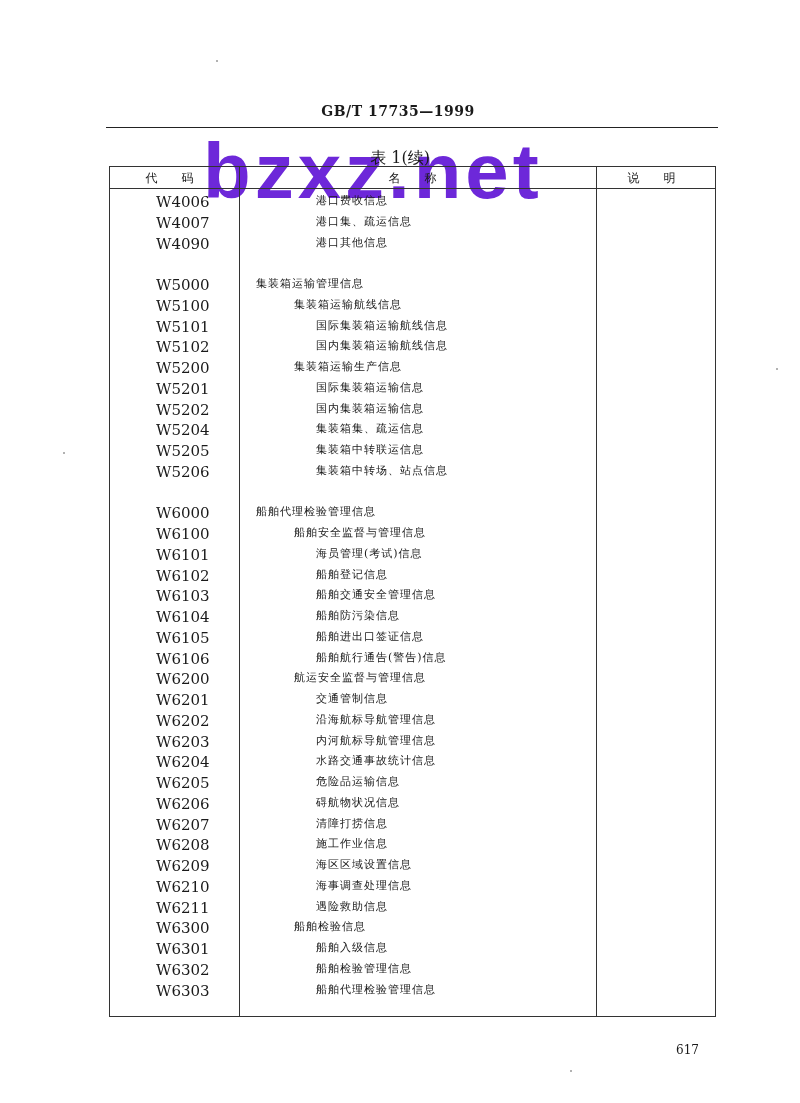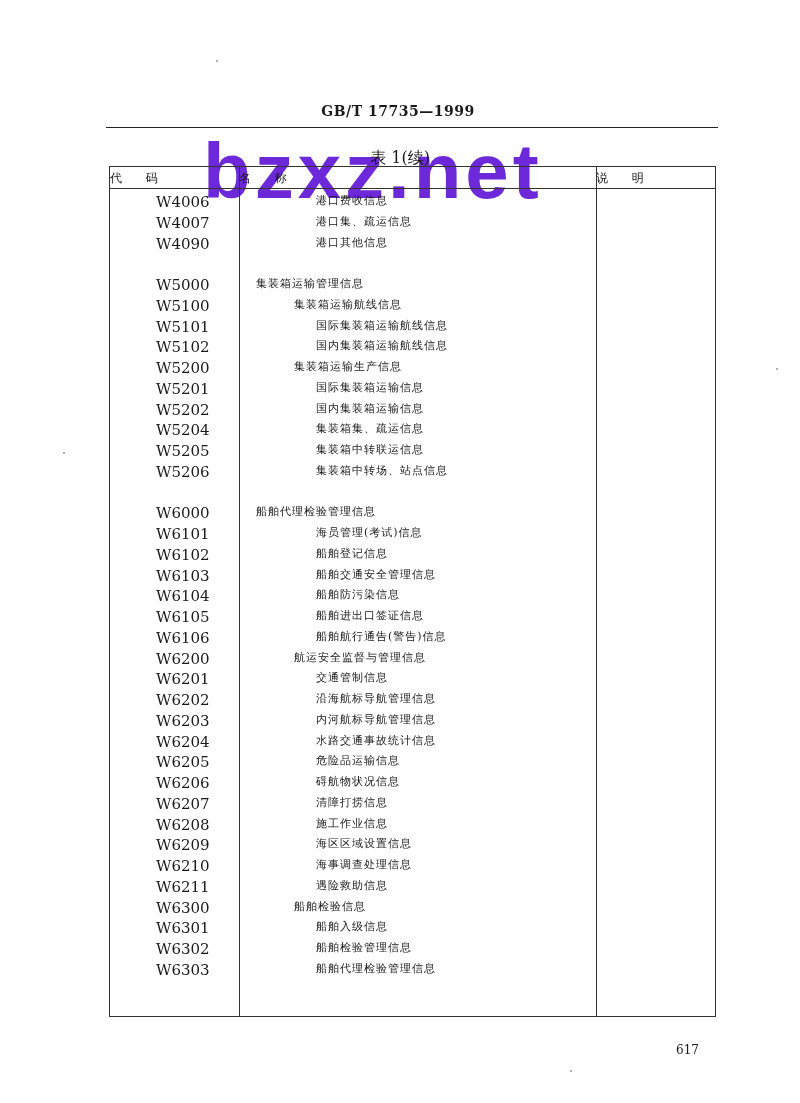--- a/index.html
+++ b/index.html
@@ -9,21 +9,21 @@
          font-size:14px; font-weight:bold; letter-spacing:0.5px; }
   .header-rule { position:absolute; top:127px; left:106px; width:612px; height:0; border-top:1.5px solid #222; }
   .watermark { position:absolute; top:132px; left:203px; font-family:"Liberation Sans", sans-serif;
          font-weight:bold; font-size:78px; color:#6d28d9; letter-spacing:4px; line-height:1; z-index:0; }
   .table-title { position:absolute; top:148px; left:0; width:800px; text-align:center; font-size:16px; z-index:2; }
   .tbl { position:absolute; top:166px; left:109px; width:607px; height:851px;
          border:1.3px solid #333; box-sizing:border-box; z-index:1; }
   .col-line { position:absolute; top:0; bottom:0; width:0; border-left:1.2px solid #333; }
   .col1 { left:129px; } .col2 { left:486px; }
   .thead { position:absolute; top:0; left:0; right:0; height:21px; border-bottom:1.2px solid #333; }
-  .th { position:absolute; top:3px; font-size:12px; letter-spacing:10px; text-align:left; }
+  .th { position:absolute; top:3px; font-size:12px; letter-spacing:10px; text-align:center; }
   .th.c1 { left:0; width:129px; } .th.c2 { left:129px; width:357px; } .th.c3 { left:486px; width:121px; }
   .rows { position:absolute; top:23px; left:0; right:0; }
   .row { position:relative; height:20.75px; font-size:11px; }
   .code { position:absolute; left:46px; top:3px; font-family:"DejaVu Serif", serif; font-size:15px; }
   .name { position:absolute; top:3px; letter-spacing:1px;text-align:right; }
   .lvl0 { left:146px; } .lvl1 { left:184px; } .lvl2 { left:206px; }
   .page-num { position:absolute; top:1043px; left:676px; font-size:12px; }
   .speck { position:absolute; width:2px; height:2px; background:#999; border-radius:1px; }
 </style>
 </head>
@@ -103,20 +103,24 @@
       </div>
       <div class="row">
         <span class="code"></span>
         <span class="name lvl0"></span>
       </div>
       <div class="row">
         <span class="code">W6000</span>
         <span class="name lvl0">船舶代理检验管理信息</span>
       </div>
       <div class="row">
+        <span class="code">W6100</span>
+        <span class="name lvl1">船舶安全监督与管理信息</span>
+      </div>
+      <div class="row">
         <span class="code">W6101</span>
         <span class="name lvl2">海员管理(考试)信息</span>
       </div>
       <div class="row">
         <span class="code">W6102</span>
         <span class="name lvl2">船舶登记信息</span>
       </div>
       <div class="row">
         <span class="code">W6103</span>
         <span class="name lvl2">船舶交通安全管理信息</span>

